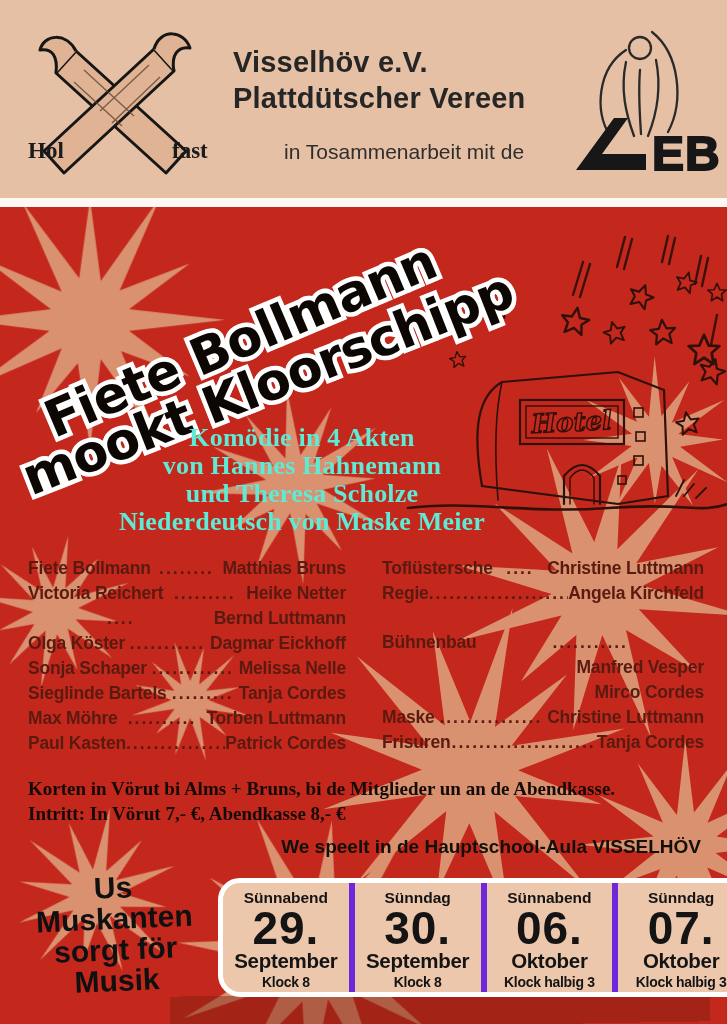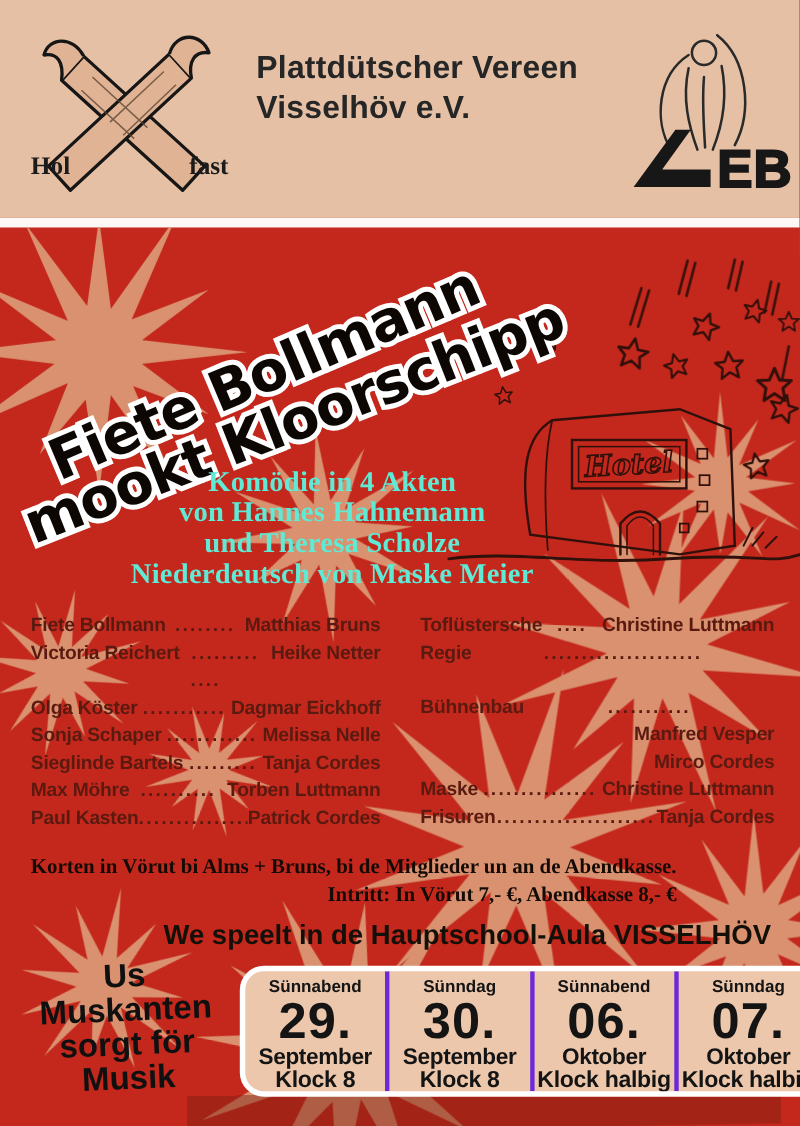--- a/index.html
+++ b/index.html
@@ -46,37 +46,37 @@
   .cast-right { left:382px; }
   .cast-row { display:flex; align-items:baseline; }
   .cast-row .role  { white-space:nowrap; flex:0 0 auto; }
   .cast-row .dots  { flex:1 1 0; min-width:0; overflow:hidden; white-space:nowrap;
                      letter-spacing:2px; text-align:center; }
   .cast-row .actor { white-space:nowrap; flex:0 0 auto; margin-left:auto; }
   .cast-row.cont { justify-content:center; }
   .cast-gap { height:24px; }
 
   .tickets { left:28px; top:569px; font:bold 19px/25px "Liberation Serif","DejaVu Serif",serif;
-             color:#140b06;text-align:right; }
-
-  .venue { right:26px; top:629px; font-weight:bold; font-size:25px; color:#121008; white-space:nowrap; }
+             color:#140b06; }
+
+  .venue { right:26px; top:629px; font-weight:bold; font-size:19px; color:#121008; white-space:nowrap; }
 
   .music { left:20px; top:665px; width:190px; text-align:center;
            font-weight:bold; font-size:30px; line-height:31px; color:#101010;
            transform:rotate(-2.5deg); }
 
   
   .datebox { left:218px; top:671px; width:531px; height:119px; background:#ecc7ab;
              border:5px solid #ffffff; border-radius:22px; display:flex; overflow:hidden; }
   .date-cell { flex:1 1 0; text-align:center; color:#141414; padding-top:5px; }
-  .date-cell + .date-cell { border-left:4px solid #6d28d9; }
+  .date-cell + .date-cell { border-left:6px solid #6d28d9; }
   .date-day   { font-weight:bold; font-size:15.5px; line-height:19px; }
   .date-number{ font-weight:bold; font-size:46px;  line-height:42px; letter-spacing:1px; }
   .date-month { font-weight:bold; font-size:20.5px; line-height:23px; letter-spacing:-0.3px; }
-  .date-time  { font-weight:bold; font-size:21px; line-height:20px; letter-spacing:-0.3px; }
+  .date-time  { font-weight:bold; font-size:14px; line-height:20px; letter-spacing:-0.3px; }
 </style>
 </head>
 <body>
 
 <div class="poster">
 
   <div class="header">
 
     <svg class="holfast" width="210" height="162" viewBox="0 0 210 162">
       <g stroke="#161616" stroke-width="3" stroke-linejoin="round" fill="#e0b394">
@@ -86,24 +86,25 @@
         <path d="M140,29 C146,8 170,10 176,28 C163,26 157,36 160,51"></path>
       </g>
       <g stroke="#58402e" stroke-width="1.4" opacity="0.75">
         <path d="M70,50 L120,96 M60,62 L108,106 M135,45 L86,91 M146,57 L98,103"></path>
       </g>
       <text class="hf-word" x="14" y="138">Hol</text>
       <text class="hf-word" x="158" y="138">fast</text>
     </svg>
 
     <div class="org">
+      <div>Visselhöv e.V.</div>
       <div>Plattdütscher Vereen</div>
-      <div>Visselhöv e.V.</div>
-    </div>
-
+    </div>
+
+    <div class="coop">in Tosammenarbeit mit de</div>
 
     <svg class="leb" width="152" height="150" viewBox="0 0 152 150">
       <g fill="none" stroke="#2a2a2a" stroke-width="2.3" stroke-linecap="round">
         <circle cx="72" cy="24" r="11"></circle>
         <path d="M42,112 C26,86 30,44 58,26"></path>
         <path d="M100,108 C116,78 112,30 84,8"></path>
         <path d="M58,38 C52,66 58,90 66,112"></path>
         <path d="M88,36 C94,66 88,92 80,112"></path>
         <path d="M72,46 C70,70 72,92 73,110"></path>
       </g>
@@ -200,20 +201,21 @@
         <span class="dots">........</span>
         <span class="actor">Matthias Bruns</span>
       </div>
       <div class="cast-row">
         <span class="role">Victoria Reichert</span>
         <span class="dots">.........</span>
         <span class="actor">Heike Netter</span>
       </div>
       <div class="cast-row">
         <span class="dots">....</span>
+        <span class="actor">Bernd Luttmann</span>
       </div>
       <div class="cast-row">
         <span class="role">Olga Köster</span>
         <span class="dots">...........</span>
         <span class="actor">Dagmar Eickhoff</span>
       </div>
       <div class="cast-row">
         <span class="role">Sonja Schaper</span>
         <span class="dots">............</span>
         <span class="actor">Melissa Nelle</span>
@@ -237,20 +239,21 @@
 
     <div class="txt cast cast-right">
       <div class="cast-row">
         <span class="role">Toflüstersche</span>
         <span class="dots">....</span>
         <span class="actor">Christine Luttmann</span>
       </div>
       <div class="cast-row">
         <span class="role">Regie</span>
         <span class="dots">.....................</span>
+        <span class="actor">Angela Kirchfeld</span>
       </div>
       <div class="cast-gap"></div>
       <div class="cast-row">
         <span class="role">Bühnenbau</span>
         <span class="dots">...........</span>
       </div>
       <div class="cast-row cont">
         <span class="actor">Manfred Vesper</span>
       </div>
       <div class="cast-row cont">

